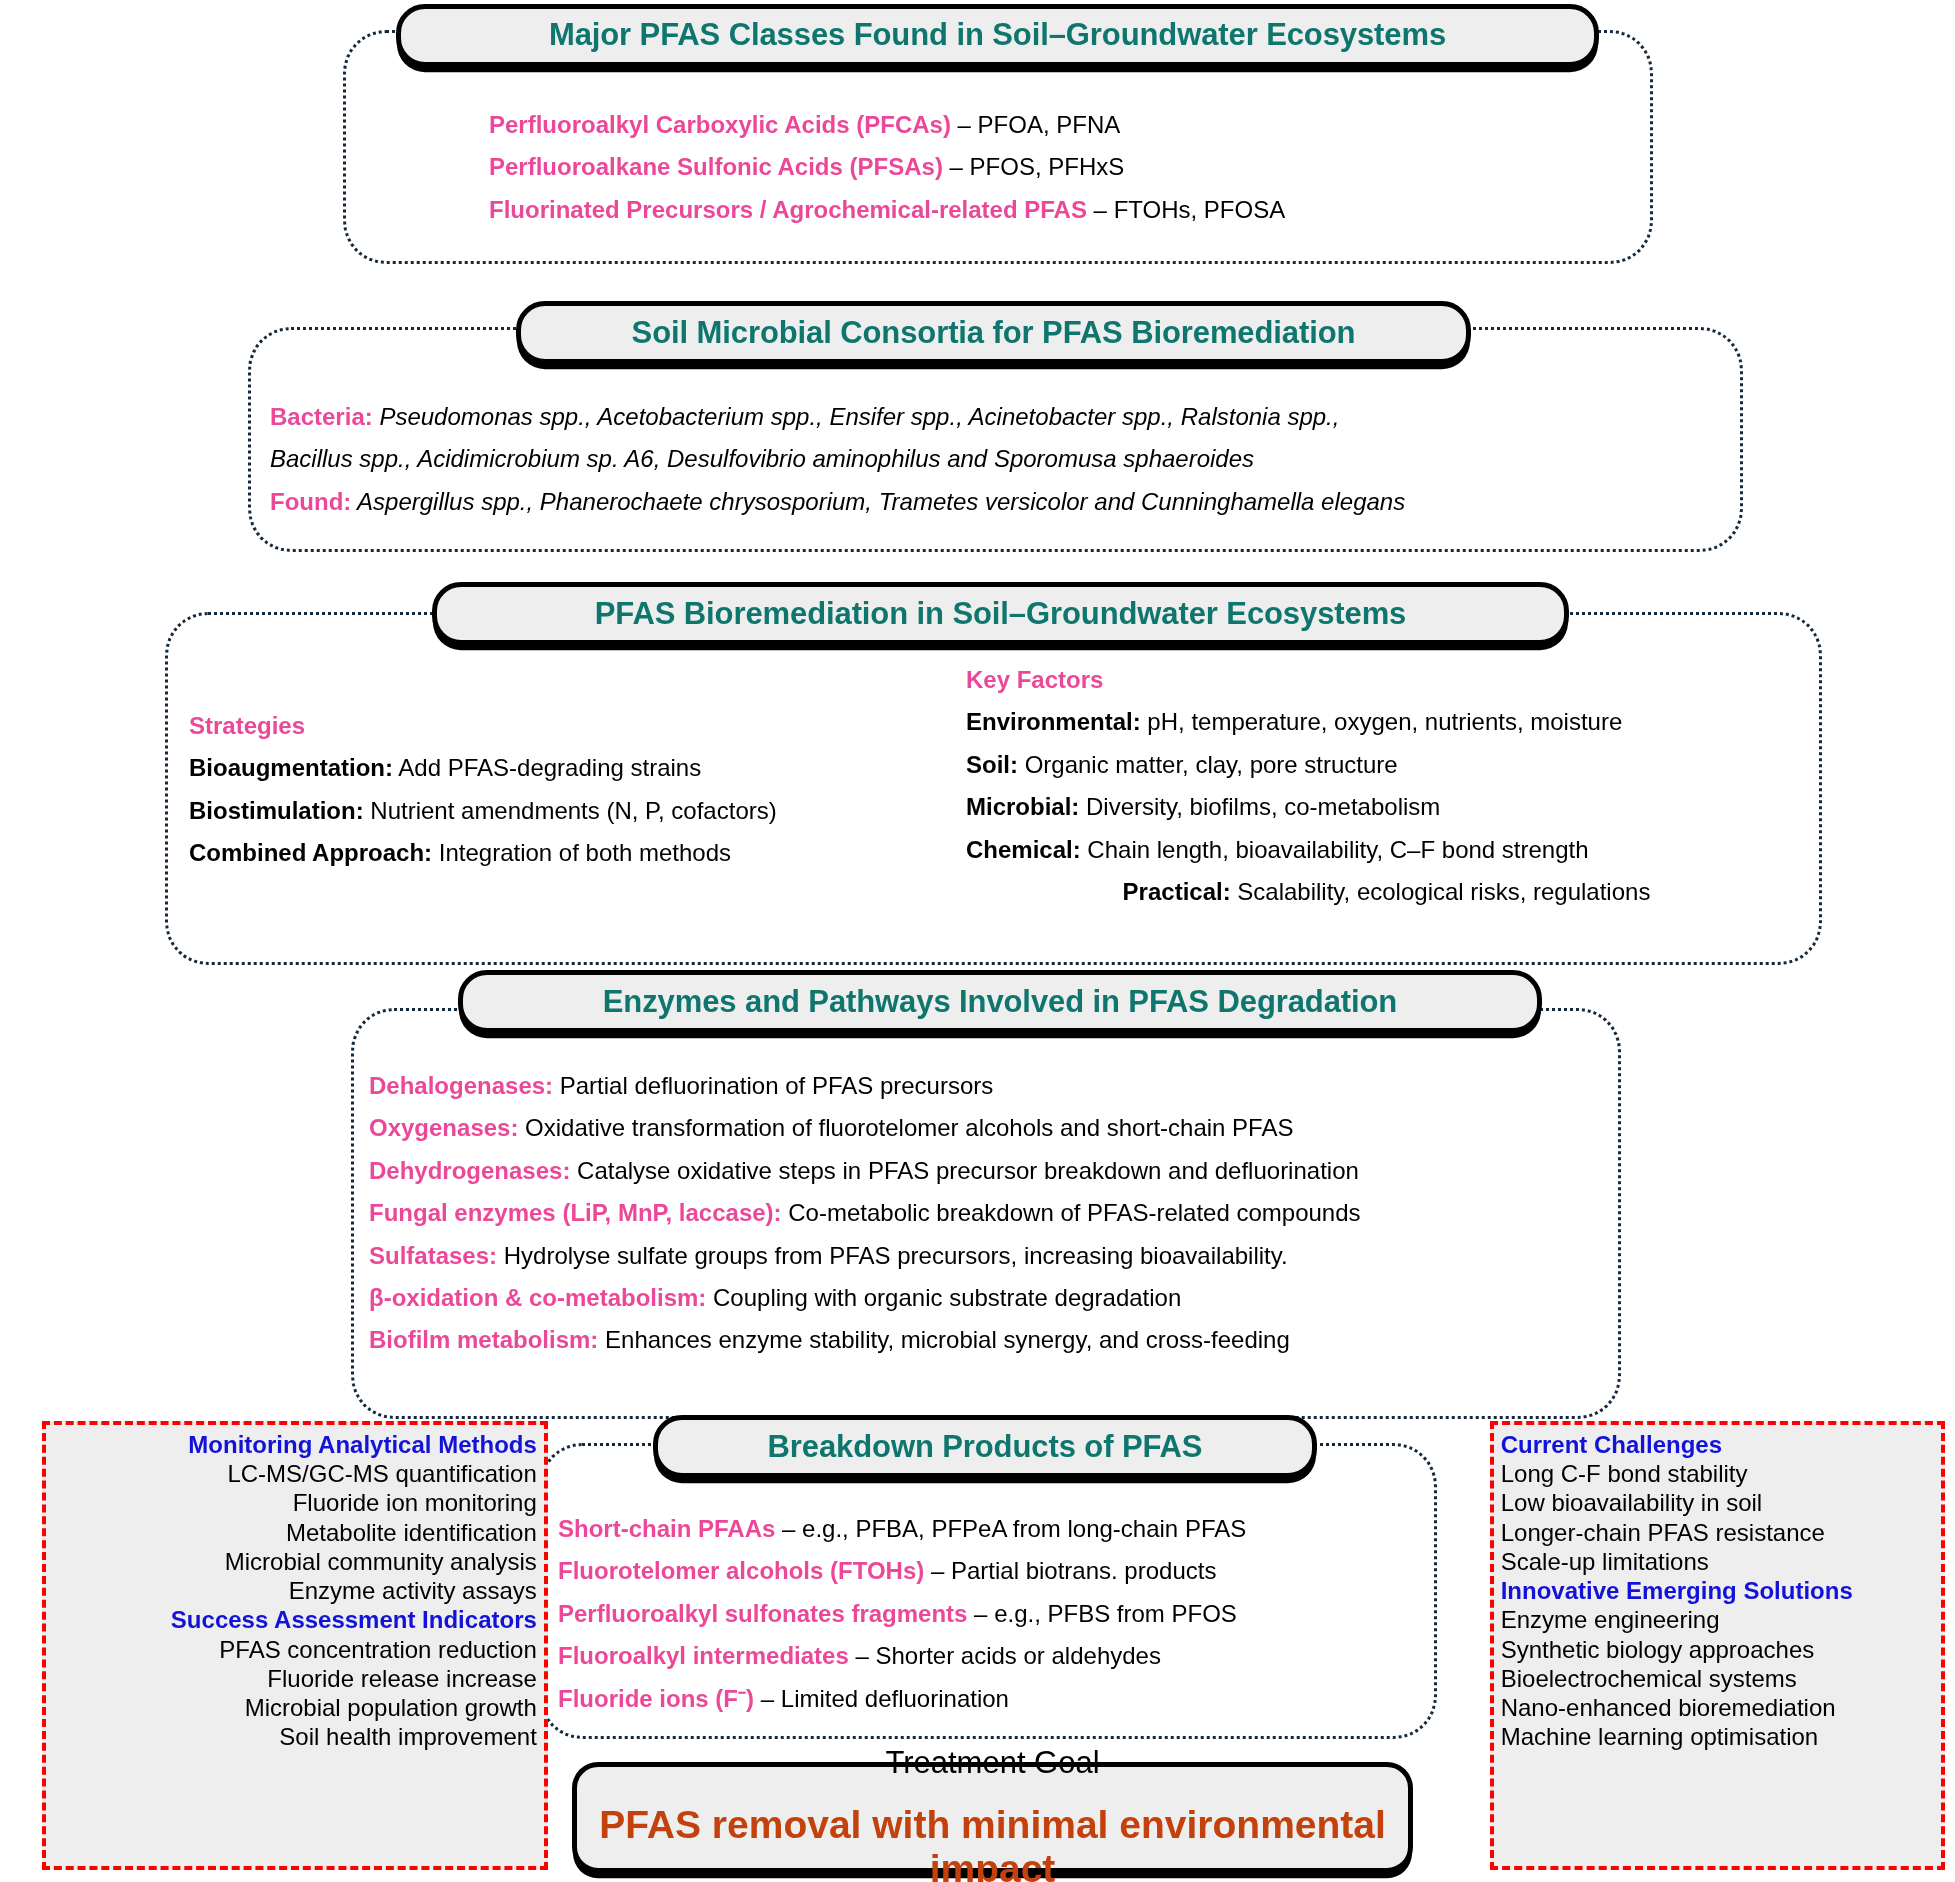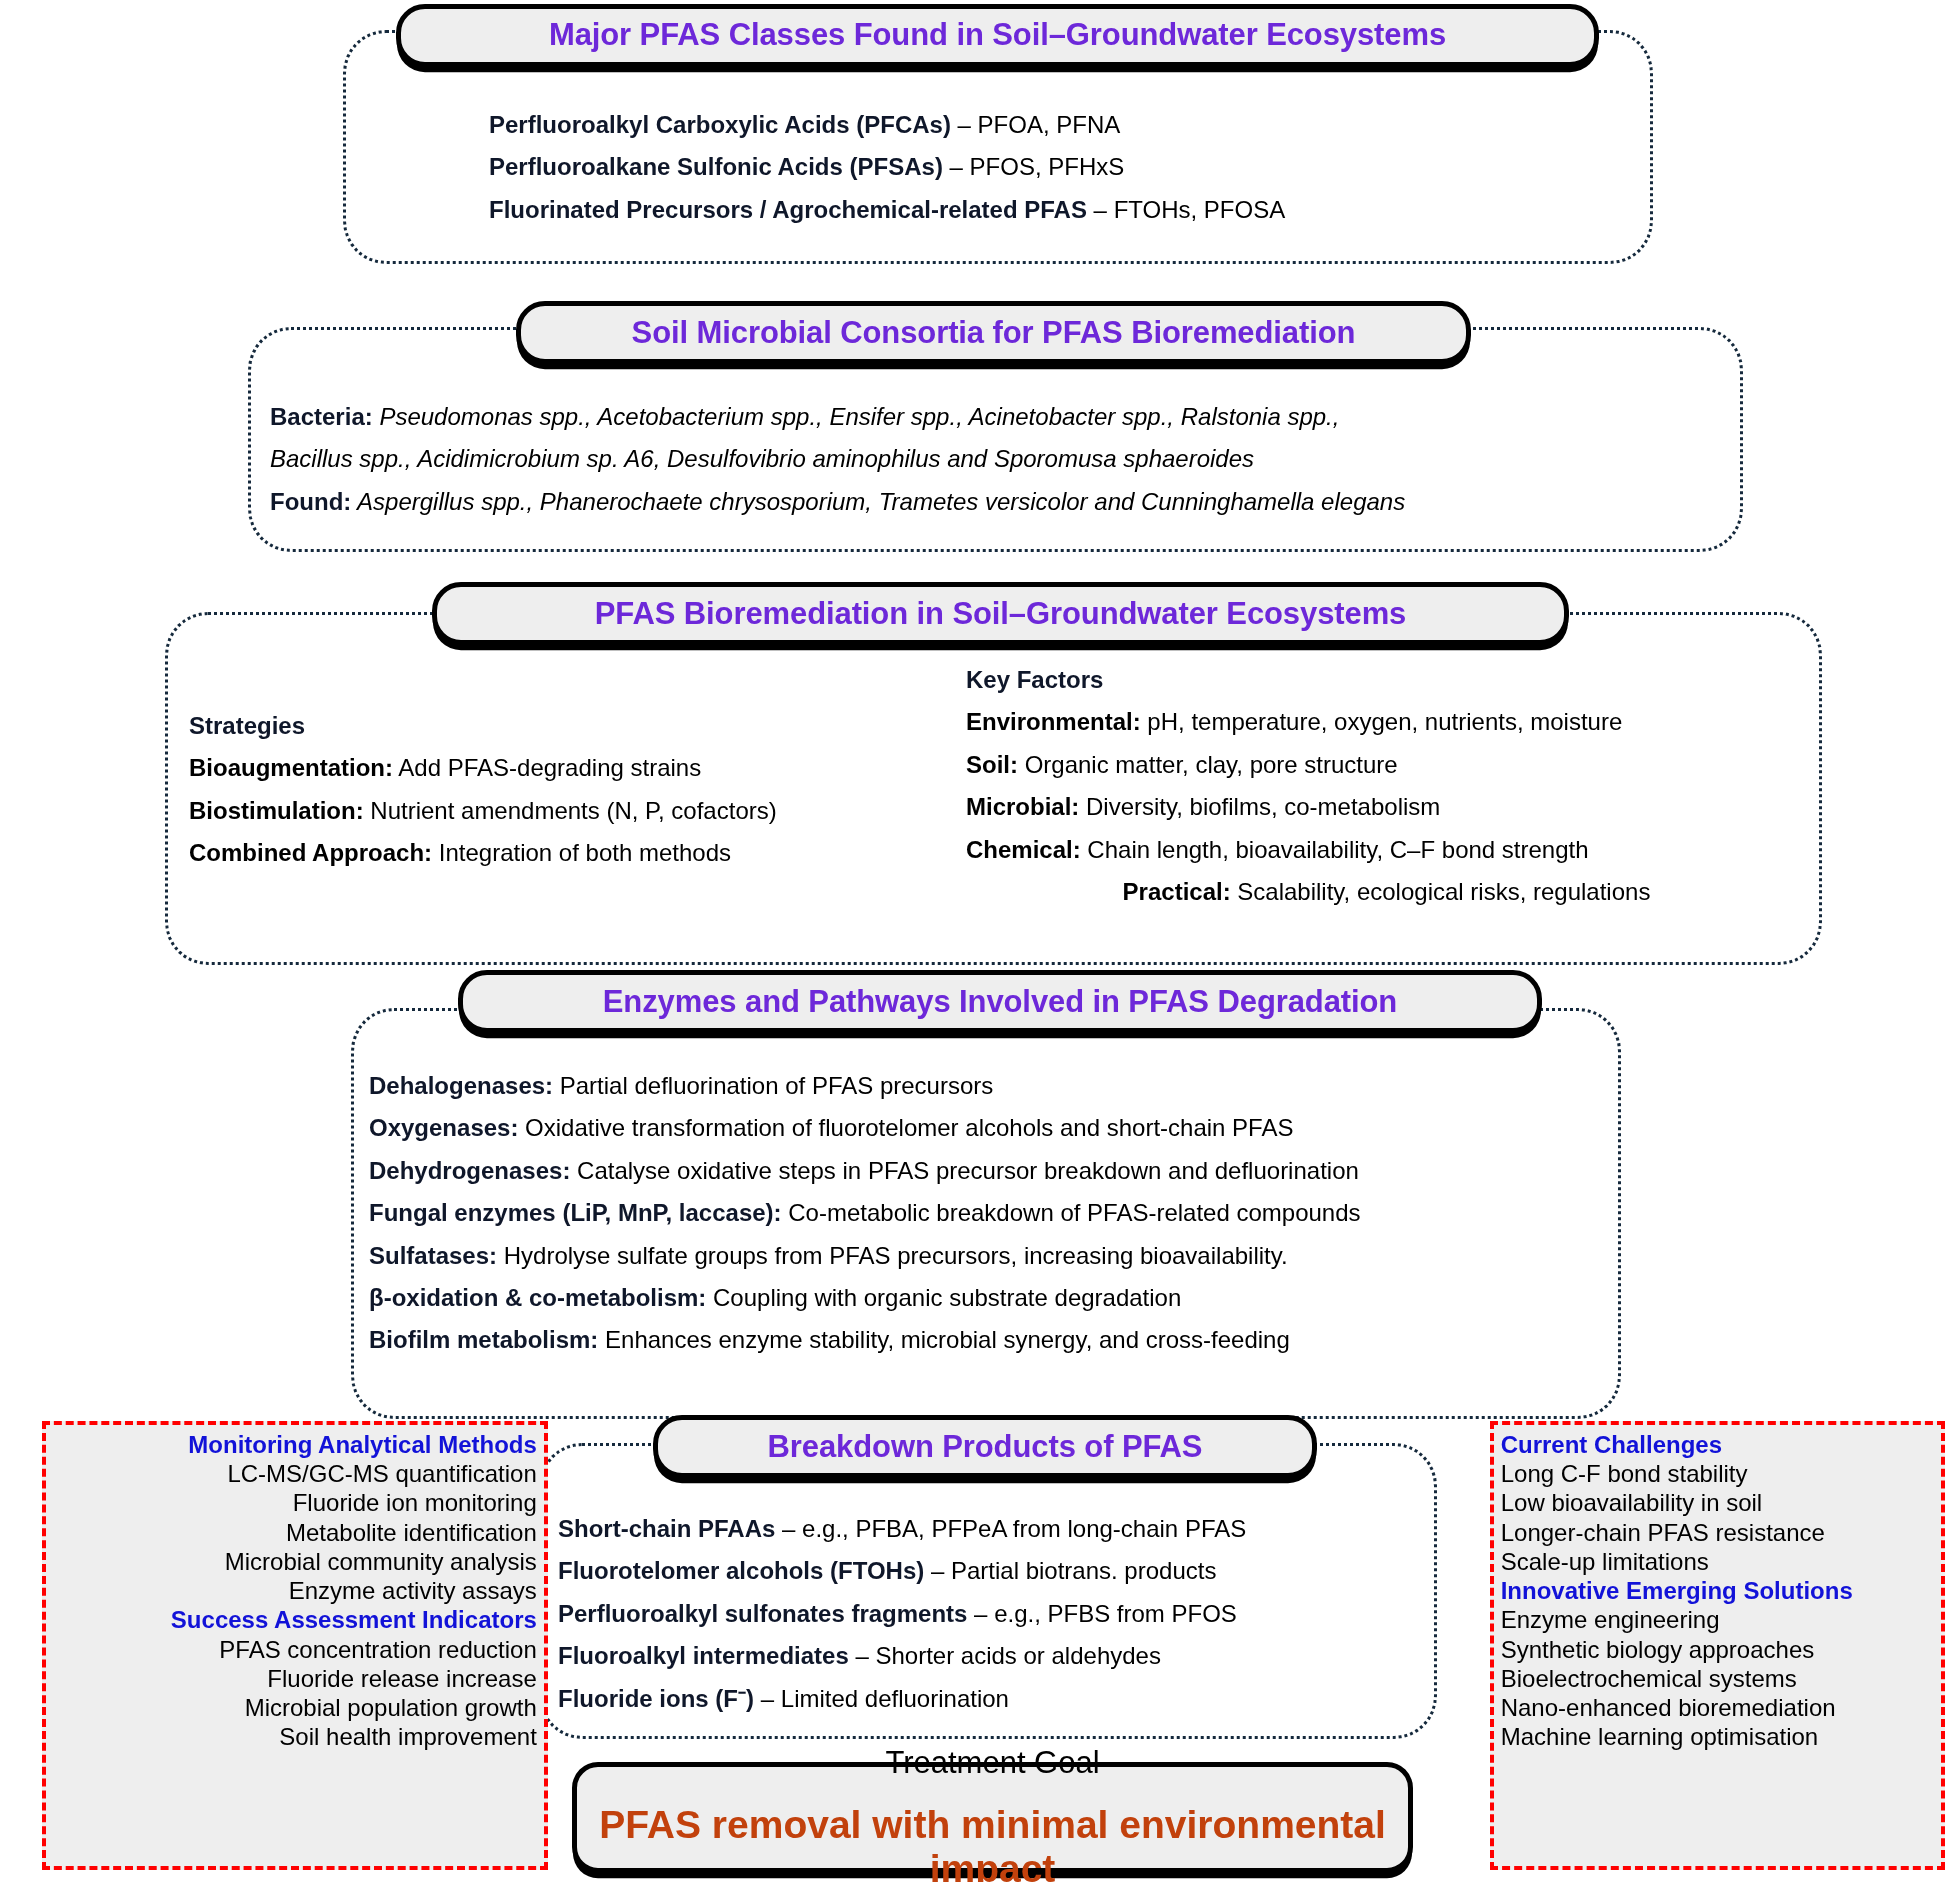--- a/index.html
+++ b/index.html
@@ -25,35 +25,35 @@
     background:#eeeeee;
     border:5.3px solid #000;
     border-radius:29px;
     box-shadow:0 6.2px 0 -1px #000;
     display:flex;align-items:center;justify-content:center;
     box-sizing:border-box;
     z-index:5;
     padding:0 16px;
   }
   .pill .ttl{
-    color:#6d28d9;
+    color:#0f766e;
     font-weight:bold;
     font-size:31px;
     white-space:nowrap;
     letter-spacing:-0.1px;
   }
   .pill.goal{border-radius:26px;}
   .pill.goal .gline1{color:#000;font-weight:normal;font-size:31px;display:block;text-align:center;}
   .pill.goal .gline2{color:#c2410c;font-weight:bold;font-size:39px;display:block;text-align:center;margin-top:22px;}
 
   
   .rows{position:absolute;}
   .row{font-size:24px;line-height:1.33;white-space:nowrap;margin-bottom:10.5px;color:#000;}
   .row:last-child{margin-bottom:0;}
-  .lab-red{color:#0f172a;font-weight:bold;}
+  .lab-red{color:#ec4899;font-weight:bold;}
   .lab-blk{color:#000;font-weight:bold;}
   .txt{color:#000;font-weight:normal;}
   .ital{font-style:italic;}
 
   
   .sidebox{
     position:absolute;
     background:#eeeeee;
     border:4.3px dashed #ff0000;
     box-sizing:border-box;

